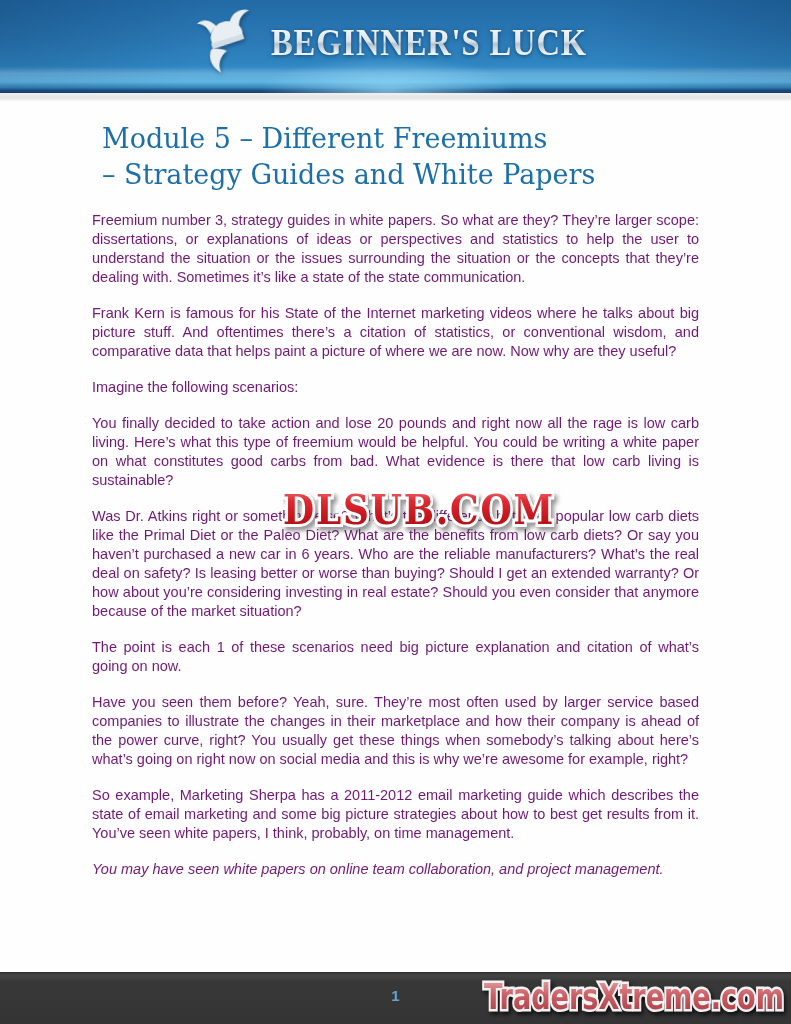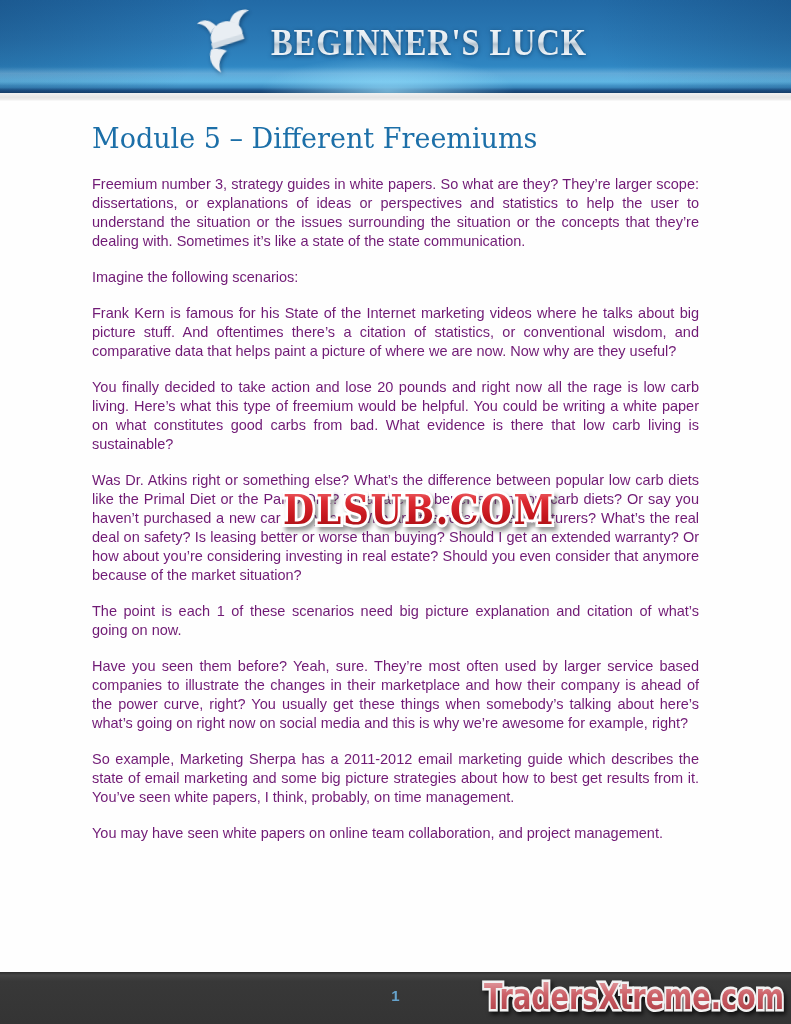--- a/index.html
+++ b/index.html
@@ -22,25 +22,25 @@
   .tc4s{position:absolute;right:2px;top:2px;}
   .tc4s svg{filter:drop-shadow(3px 2px 1px rgba(0,0,0,.55));}
 
   
   .header-strip{position:absolute;top:93px;left:0;width:791px;height:7px;
     background:linear-gradient(180deg,#f1f1f1 0%,#e4e4e4 60%,#efefef 100%);
     border-bottom:1px solid #f7f7f7;}
 
   
   .content{position:absolute;left:92px;top:100px;width:607px;}
-  .title{margin:21px 0 18px 0;font-family:"DejaVu Serif","Liberation Serif",serif;
+  .title{margin:21px 0 18px 10px;font-family:"DejaVu Serif","Liberation Serif",serif;
     font-weight:500;font-size:27px;line-height:36px;color:#1c6fa8;letter-spacing:0;}
   .content p{margin:0 0 17px 0;font-size:14.5px;line-height:19px;color:#701a75;
     text-align:justify;}
-  .content p:last-child{margin-bottom:8px;}
+  .content p:last-child{margin-bottom:8px;font-style:italic;}
 
   
   .dlsub{position:absolute;left:273px;top:479px;}
   .dlsub svg{filter:drop-shadow(3px 4px 2px rgba(70,70,70,.55));}
 
   
   .footer{position:absolute;left:0;bottom:0;width:791px;height:52px;
     background:linear-gradient(180deg,#2c2c2c 0%,#454545 6%,#383838 18%,#343434 100%);}
   .pagenum{position:absolute;left:0;right:0;top:15px;text-align:center;
     color:#66a3cc;font-size:15px;font-weight:bold;}
@@ -73,24 +73,24 @@
             <stop offset="1" stop-color="#cdd8e1"></stop>
           </linearGradient>
         </defs>
         <text x="161" y="43" text-anchor="middle" font-family="Liberation Serif, serif" font-weight="bold" font-size="38" letter-spacing="1" fill="url(#silver)" textLength="316" lengthAdjust="spacingAndGlyphs">BEGINNER'S LUCK</text>
       </svg>
     </div>
   </header>
   <div class="header-strip"></div>
 
   <main class="content">
-    <h1 class="title"><span>Module 5 – Different Freemiums</span><br></h1>
+    <h1 class="title"><span>Module 5 – Different Freemiums</span><br><span>– Strategy Guides and White Papers</span></h1>
     <p>Freemium number 3, strategy guides in white papers. So what are they? They’re larger scope: dissertations, or explanations of ideas or perspectives and statistics to help the user to understand the situation or the issues surrounding the situation or the concepts that they’re dealing with. Sometimes it’s like a state of the state communication.</p>
+    <p>Frank Kern is famous for his State of the Internet marketing videos where he talks about big picture stuff. And oftentimes there’s a citation of statistics, or conventional wisdom, and comparative data that helps paint a picture of where we are now. Now why are they useful?</p>
     <p>Imagine the following scenarios:</p>
-    <p>Frank Kern is famous for his State of the Internet marketing videos where he talks about big picture stuff. And oftentimes there’s a citation of statistics, or conventional wisdom, and comparative data that helps paint a picture of where we are now. Now why are they useful?</p>
     <p>You finally decided to take action and lose 20 pounds and right now all the rage is low carb living. Here’s what this type of freemium would be helpful. You could be writing a white paper on what constitutes good carbs from bad. What evidence is there that low carb living is sustainable?</p>
     <p>Was Dr. Atkins right or something else? What’s the difference between popular low carb diets like the Primal Diet or the Paleo Diet? What are the benefits from low carb diets? Or say you haven’t purchased a new car in 6 years. Who are the reliable manufacturers? What’s the real deal on safety? Is leasing better or worse than buying? Should I get an extended warranty? Or how about you’re considering investing in real estate? Should you even consider that anymore because of the market situation?</p>
     <p>The point is each 1 of these scenarios need big picture explanation and citation of what’s going on now.</p>
     <p>Have you seen them before? Yeah, sure. They’re most often used by larger service based companies to illustrate the changes in their marketplace and how their company is ahead of the power curve, right? You usually get these things when somebody’s talking about here’s what’s going on right now on social media and this is why we’re awesome for example, right?</p>
     <p>So example, Marketing Sherpa has a 2011-2012 email marketing guide which describes the state of email marketing and some big picture strategies about how to best get results from it. You’ve seen white papers, I think, probably, on time management.</p>
     <p>You may have seen white papers on online team collaboration, and project management.</p>
   </main>
 
   <div class="dlsub">
     <svg width="292" height="62" viewBox="0 0 292 62">

